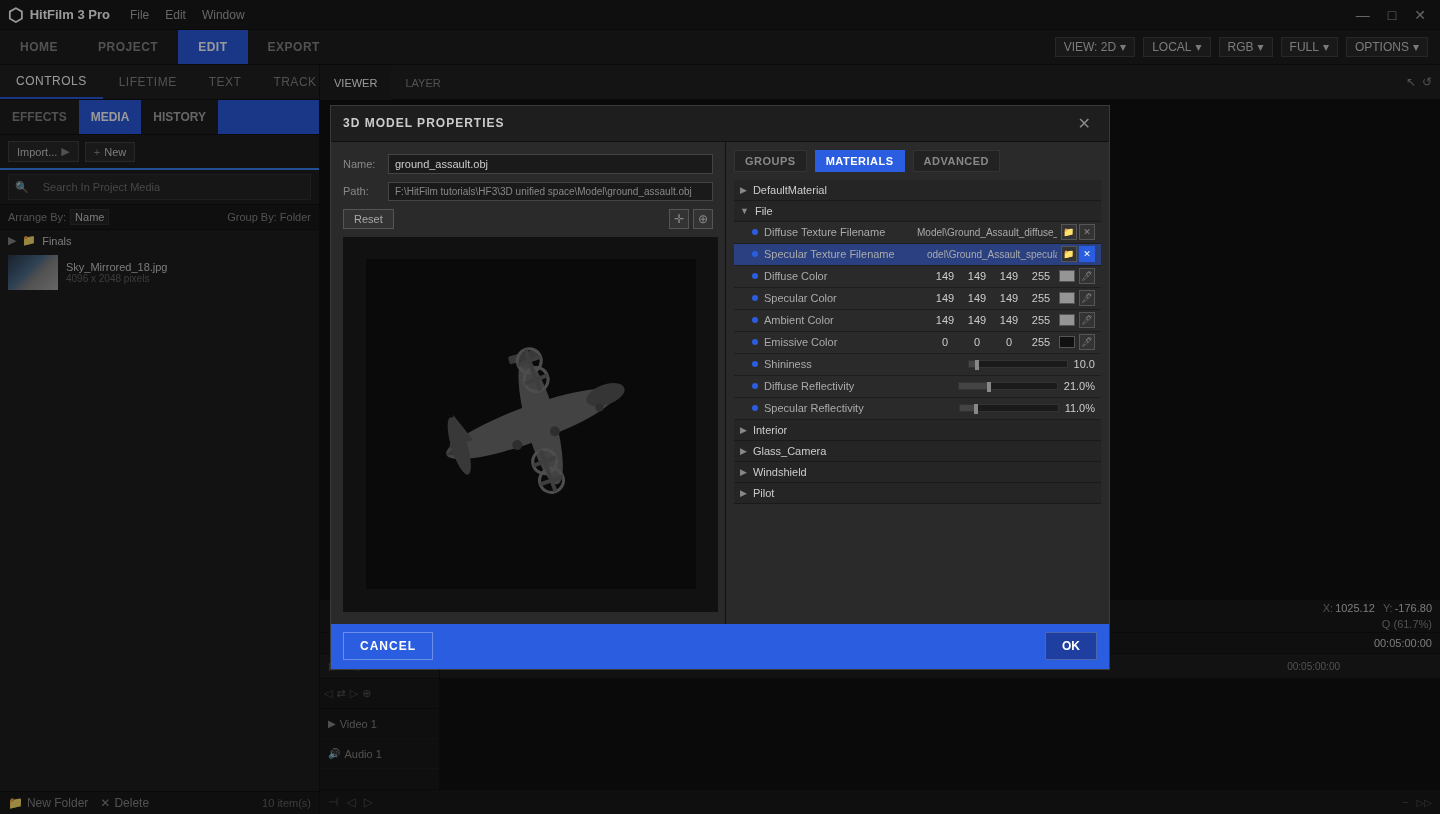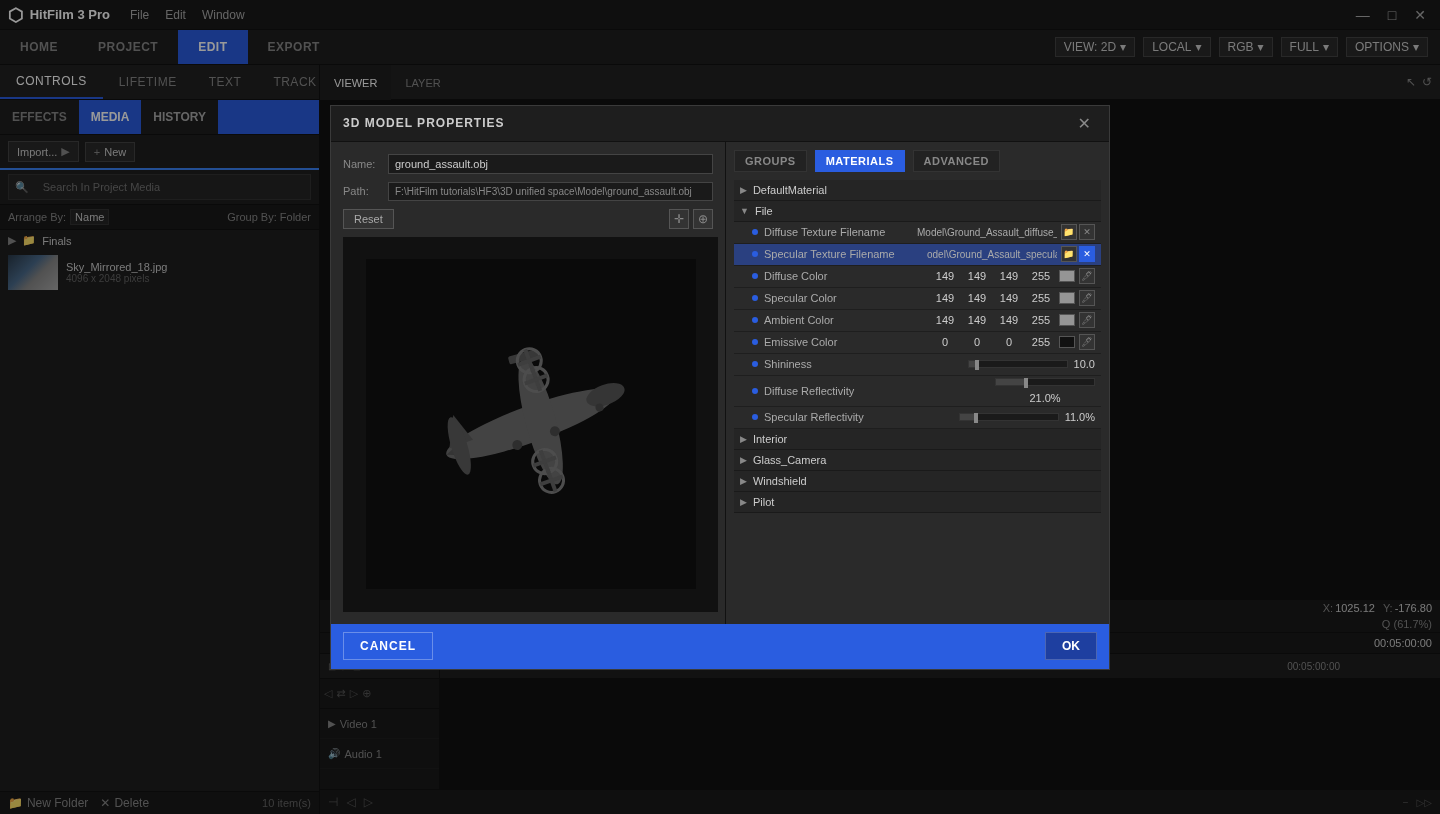--- a/index.html
+++ b/index.html
@@ -463,21 +463,21 @@
                   <div class="prop-slider-fill" style="width:8%;"></div>
                   <div class="prop-slider-handle" style="left:7%;"></div>
                 </div>
                 <span>10.0</span>
               </div>
             </div>
 
             <div class="prop-row">
               <span class="dot"></span>
               <span class="prop-name">Diffuse Reflectivity</span>
-              <div class="prop-value" style="gap:6px;flex-direction:column;">
+              <div class="prop-value" style="gap:6px;">
                 <div class="prop-slider-container">
                   <div class="prop-slider-fill" style="width:30%;"></div>
                   <div class="prop-slider-handle" style="left:29%;"></div>
                 </div>
                 <span>21.0%</span>
               </div>
             </div>
 
             <div class="prop-row">
               <span class="dot"></span>

